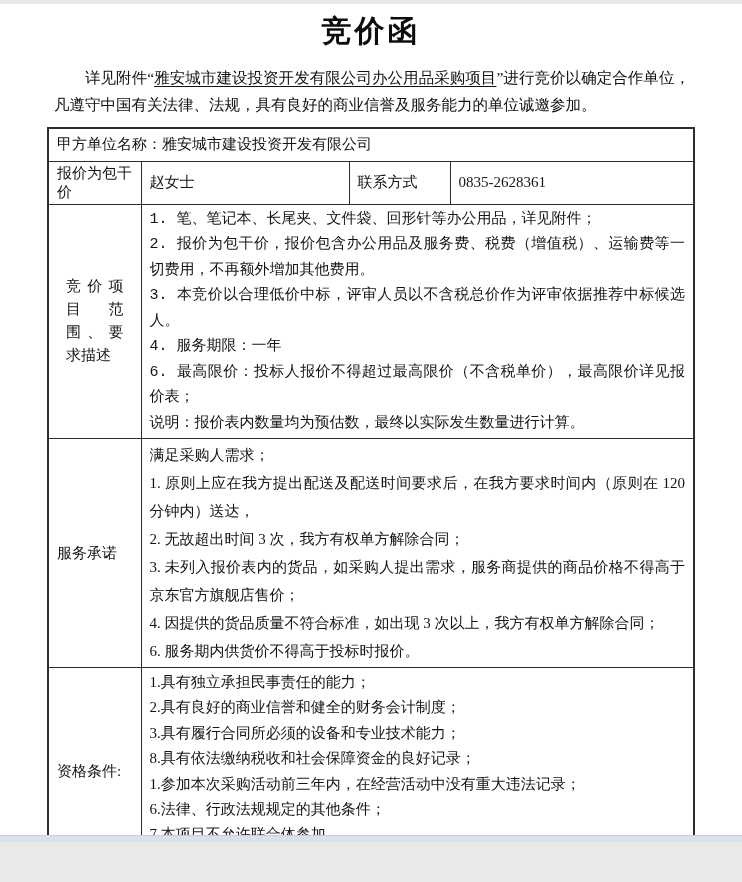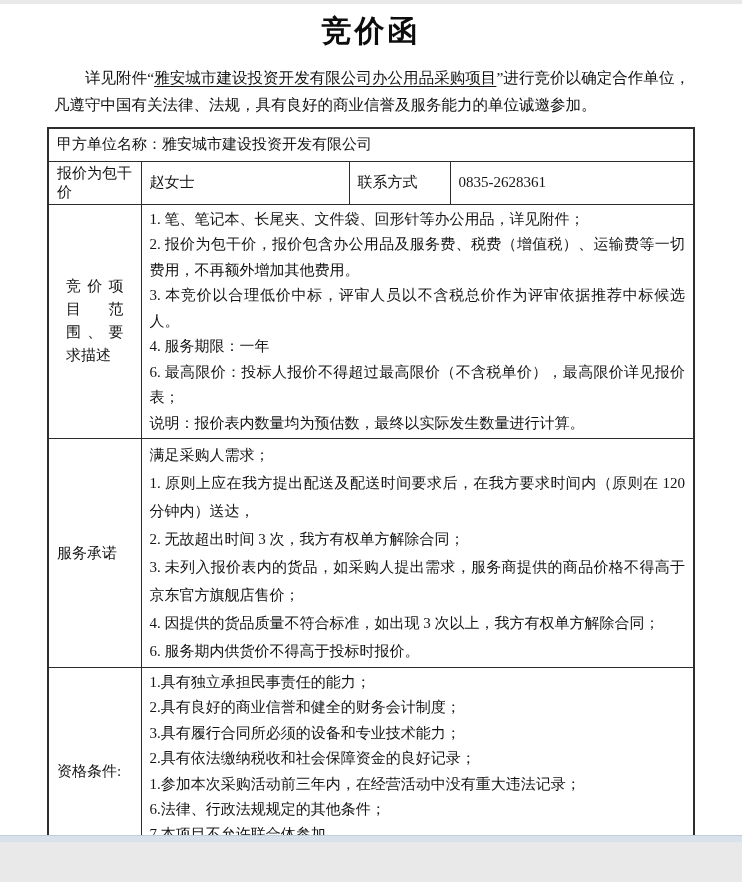--- a/index.html
+++ b/index.html
@@ -48,21 +48,21 @@
   tr.r5 { height: 200px; }
   tr.r6 { height: 204px; }
   td.label-cell { text-align: left; }
   td.label-justify {
     text-align: justify;
     text-justify: inter-character;
     line-height: 23px;
     padding: 0 17px;
   }
   td.content-cell { text-align: left; }
-  .r4 .content-cell .line { line-height: 25.5px; text-align: justify; }
+  .r4 .content-cell .line { line-height: 25.5px; text-align: justify; font-family: Liberation Mono, monospace; }
   .r5 .content-cell .line { line-height: 28px;   text-align: justify; }
   .r6 .content-cell .line { line-height: 25.4px; text-align: justify; }
   .edge-strip {
     position: absolute;
     left: 0; bottom: 0;
     width: 742px; height: 7px;
     background: #d9e1eb;
     border-top: 1px solid #c3cdda;
   }
 </style>
@@ -113,21 +113,21 @@
             <div class="line">4. 因提供的货品质量不符合标准，如出现 3 次以上，我方有权单方解除合同；</div>
             <div class="line">6. 服务期内供货价不得高于投标时报价。</div>
           </td>
     </tr>
     <tr class="r6">
       <td class="label-cell">资格条件:</td>
       <td colspan="3" class="content-cell">
             <div class="line">1.具有独立承担民事责任的能力；</div>
             <div class="line">2.具有良好的商业信誉和健全的财务会计制度；</div>
             <div class="line">3.具有履行合同所必须的设备和专业技术能力；</div>
-            <div class="line">2.具有依法缴纳税收和社会保障资金的良好记录；</div>
+            <div class="line">8.具有依法缴纳税收和社会保障资金的良好记录；</div>
             <div class="line">1.参加本次采购活动前三年内，在经营活动中没有重大违法记录；</div>
             <div class="line">6.法律、行政法规规定的其他条件；</div>
             <div class="line">7.本项目不允许联合体参加。</div>
             <div class="line">以上文件可提供承诺函</div>
           </td>
     </tr>
 
   </tbody>
     </table>
 

